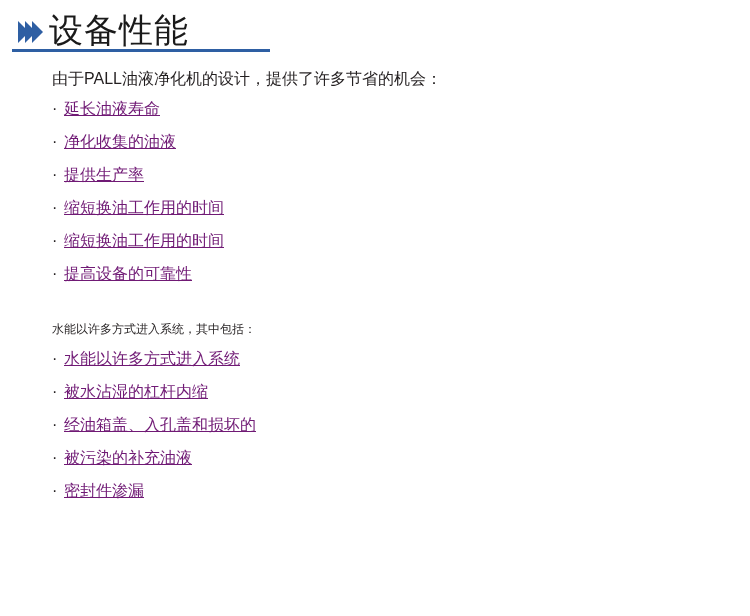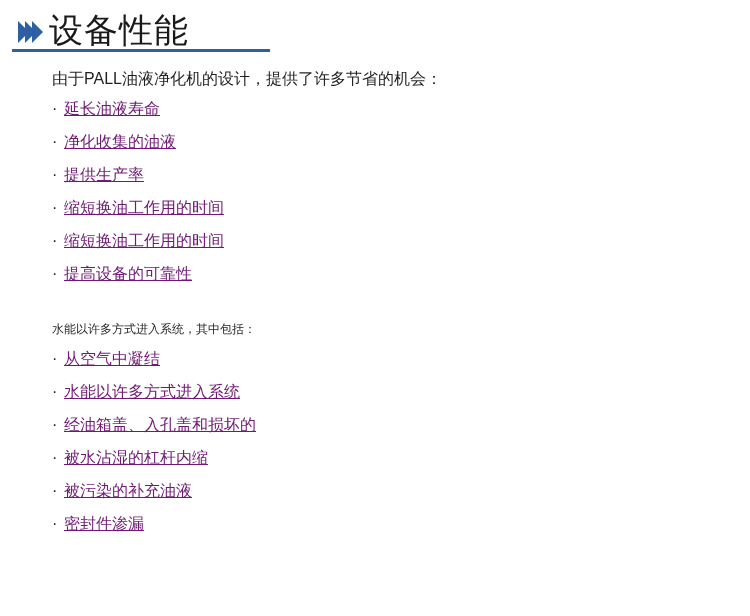--- a/index.html
+++ b/index.html
@@ -136,22 +136,21 @@
       <li>提供生产率</li>
       <li>缩短换油工作用的时间</li>
       <li>缩短换油工作用的时间</li>
       <li>提高设备的可靠性</li>
     </ul>
 
     <div class="group-gap"></div>
 
     <p class="lead2">水能以许多方式进入系统，其中包括：</p>
     <ul class="bullets second">
-      <li>从空气中凝结</li>
       <li>水能以许多方式进入系统</li>
+      <li>被水沾湿的杠杆内缩</li>
       <li>经油箱盖、入孔盖和损坏的</li>
-      <li>被水沾湿的杠杆内缩</li>
       <li>被污染的补充油液</li>
       <li>密封件渗漏</li>
     </ul>
 
   </div>
 </div>
 
 </body></html>

